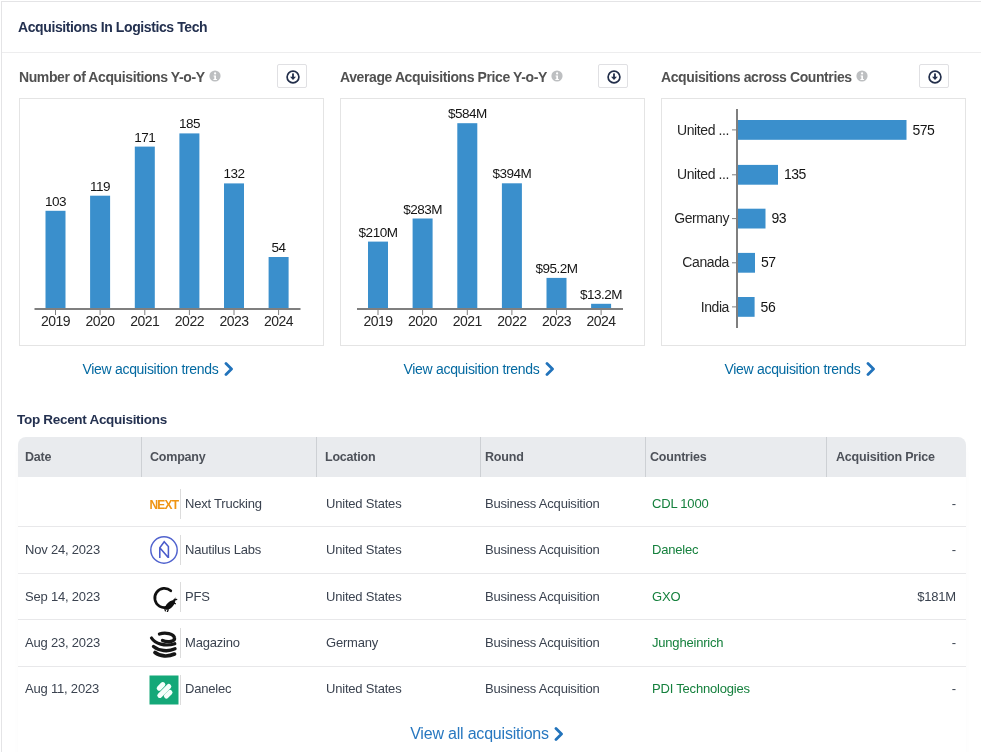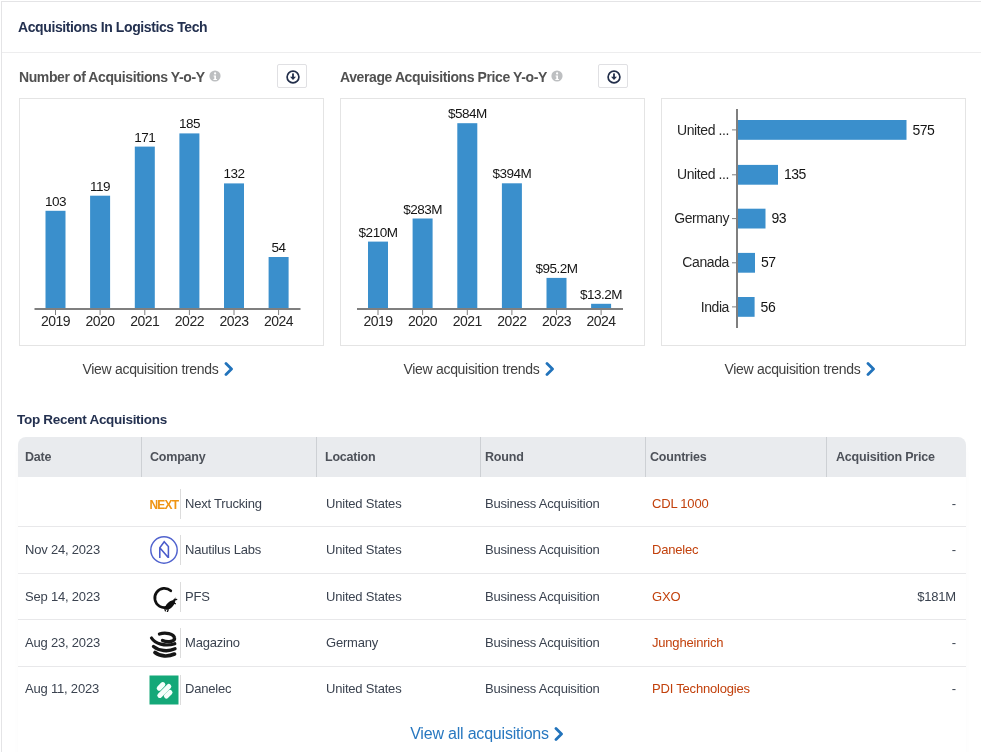--- a/index.html
+++ b/index.html
@@ -7,31 +7,31 @@
 #page { position:relative; width:981px; height:752px; overflow:hidden; background:#fff; }
 #outercard { position:absolute; left:1px; top:1px; width:1100px; height:900px; border-left:1px solid #e4e4e6; border-top:1px solid #e4e4e6; background:#fff; }
 .pgtitle { position:absolute; left:18px; top:19px; font-size:14px; font-weight:bold; letter-spacing:-0.4px; color:#243150; }
 #sep1 { position:absolute; left:2px; top:52px; width:979px; height:1px; background:#ededee; }
 .chead { position:absolute; top:64px; height:24px; }
 .ctitle { position:absolute; top:5px; left:0; font-size:14px; font-weight:bold; letter-spacing:-0.4px; color:#515151; white-space:nowrap; }
 .info { position:absolute; top:6px; width:12px; height:12px; }
 .dlbtn { position:absolute; top:0px; width:30px; height:24px; border:1px solid #e0e0e3; background:#fff; border-radius:2px; }
 .dlbtn svg { position:absolute; left:7px; top:4px; }
 .ccard { position:absolute; top:98px; width:305px; height:248px; border:1px solid #e4e4e4; background:#fff; }
-.clink { position:absolute; top:360px; width:305px; text-align:center; font-size:14px; letter-spacing:-0.3px; color:#404040; white-space:nowrap; }
+.clink { position:absolute; top:360px; width:305px; text-align:center; font-size:14px; letter-spacing:-0.3px; color:#0369a1; white-space:nowrap; }
 .chev { display:inline-block; margin-left:5px; position:relative; top:2px; }
 #tbltitle { position:absolute; left:17px; top:412px; font-size:13.5px; font-weight:bold; letter-spacing:-0.3px; color:#243150; }
 #tbl { position:absolute; left:18px; top:437px; width:948px; height:330px; background:#fff; border-radius:8px; box-shadow:0 7px 9px -6px rgba(125,125,140,0.28); }
 #thead { position:absolute; left:0; top:0; width:948px; height:40px; background:#e9ebee; border-radius:8px 8px 0 0; }
 .th { position:absolute; top:0; height:40px; line-height:40px; font-size:12.5px; font-weight:bold; letter-spacing:-0.2px; color:#4d5159; }
 .thsep { position:absolute; top:0; width:1px; height:40px; background:#cdd0d4; }
 .row { position:absolute; left:0; width:948px; height:46.6px; background:#fff; }
 .row .cell { position:absolute; top:0; height:46.6px; line-height:46.6px; font-size:13px; letter-spacing:-0.2px; color:#3b4350; white-space:nowrap; }
 .rowsep { position:absolute; left:0; width:948px; height:1px; background:#e8e8ea; }
-.row .cell.alink { color:#c2410c; }
+.row .cell.alink { color:#15803d; }
 .logo { position:absolute; left:131px; top:8px; width:32px; height:30px; border-right:1px solid #dcdcdc; }
 #botlink { position:absolute; left:0; top:725px; width:973px; text-align:center; font-size:16px; letter-spacing:-0.2px; color:#2878c0; }
 #tbl .row:last-child .cell { line-height:44px; }
 </style>
 </head>
 <body>
 <div id="page">
   <div id="outercard"></div>
   <div class="pgtitle">Acquisitions In Logistics Tech</div>
   <div id="sep1"></div>
@@ -143,20 +143,35 @@
         <text x="170.9" y="227">2022</text>
         <text x="215.5" y="227">2023</text>
         <text x="260.1" y="227">2024</text>
       </g>
     </svg>
   </div>
   <div class="clink" style="left:326px;">View acquisition trends<span class="chev"><svg width="9" height="14" viewBox="0 0 9 14">
           <path d="M2 1.5 L7.5 7 L2 12.5" fill="none" stroke="#2273bb" stroke-width="2.8" stroke-linecap="round" stroke-linejoin="round"></path>
         </svg></span></div>
 
+  <div class="chead" style="left:661px; width:304px;">
+    <div class="ctitle">Acquisitions across Countries</div>
+    <svg class="info" style="left:195px;" viewBox="0 0 12 12">
+        <circle cx="6" cy="6" r="5.6" fill="#bdbfc1"></circle>
+        <ellipse cx="6.1" cy="3.4" rx="1.1" ry="1.05" fill="#fff"></ellipse>
+        <path d="M4.6 5.6 L7 5.6 L7 8.9 L7.9 8.9 L7.9 9.9 L4.4 9.9 L4.4 8.9 L5.3 8.9 L5.3 6.6 L4.6 6.6 Z" fill="#fff"></path>
+      </svg>
+    <div class="dlbtn" style="left:258px;">
+        <svg width="16" height="16" viewBox="0 0 16 16">
+          <circle cx="8" cy="8" r="5.9" fill="none" stroke="#232f4b" stroke-width="1.7"></circle>
+          <rect x="7.1" y="4.4" width="1.8" height="3.8" fill="#232f4b"></rect>
+          <path d="M5 7.7 L11 7.7 L8 10.9 Z" fill="#232f4b"></path>
+        </svg>
+      </div>
+  </div>
 
   <div class="ccard" style="left:661px;">
     <svg width="303" height="246" viewBox="0 0 303 246">
       <line x1="75" y1="10" x2="75" y2="229" stroke="#7f7f7f" stroke-width="2"></line>
       <g fill="#3a8fcc">
         <rect x="76" y="21" width="168.5" height="19.8"></rect>
         <rect x="76" y="65.9" width="40" height="19.8"></rect>
         <rect x="76" y="109.7" width="27.5" height="19.8"></rect>
         <rect x="76" y="153.9" width="17" height="19.8"></rect>
         <rect x="76" y="198" width="16.6" height="19.8"></rect>

